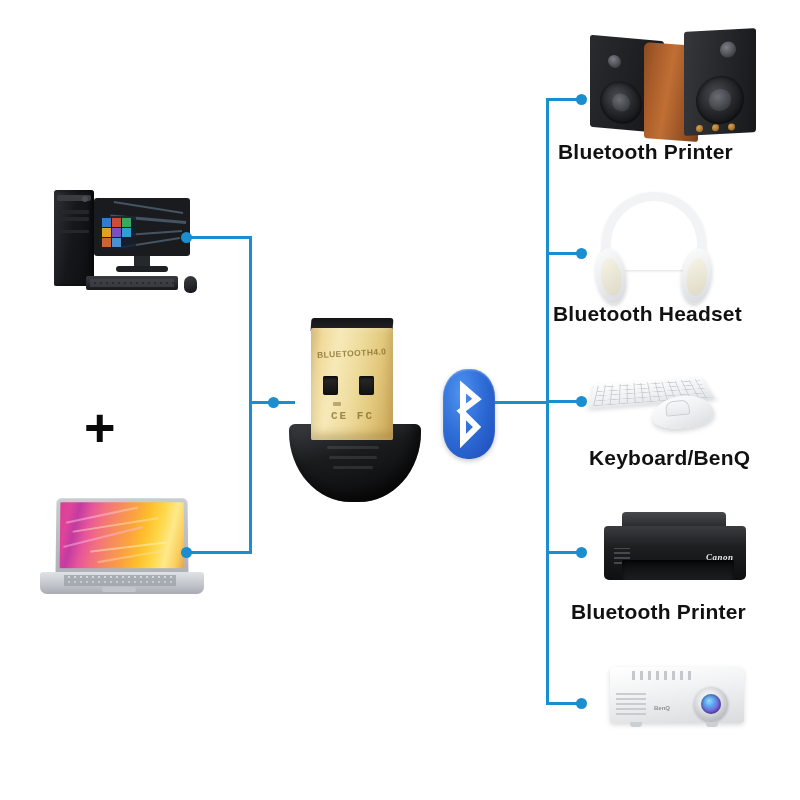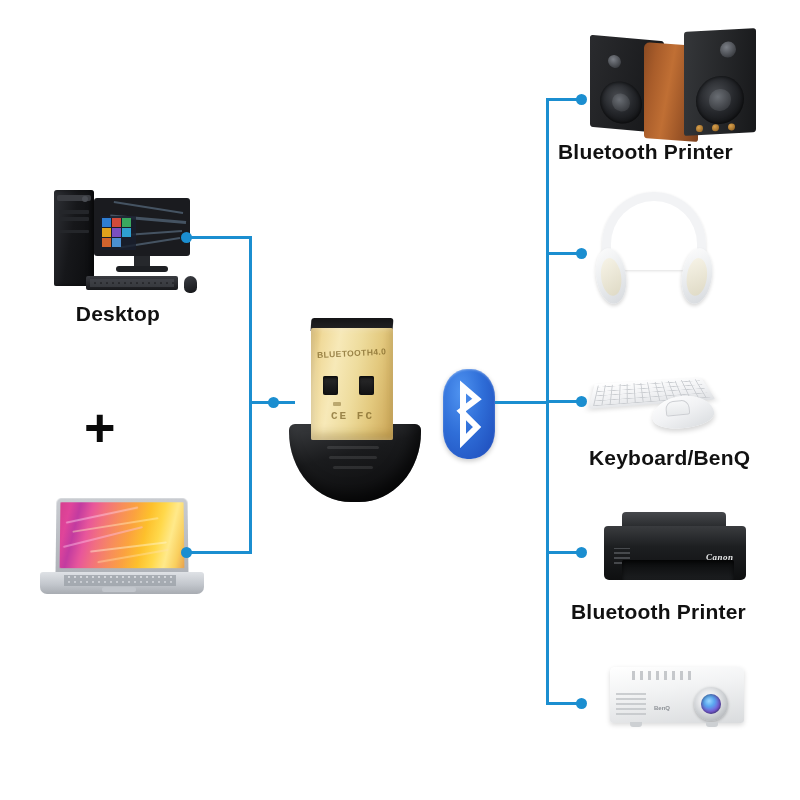--- a/index.html
+++ b/index.html
@@ -407,21 +407,20 @@
           <div class="tile" style="background:#d1632e"></div>
           <div class="tile" style="background:#4a8fd1"></div>
         </div>
       </div>
     </div>
     <div class="monitor-neck"></div>
     <div class="monitor-base"></div>
     <div class="keyboard-d"></div>
     <div class="mouse-d"></div>
   </div>
-  <div class="label left" style="left:38px;top:302px;width:160px">Desktop</div>
 
   <div class="plus" style="left:84px;top:400px">+</div>
 
   <div class="abs laptop-wrap">
     <div class="lid">
       <div class="lid-screen">
         <div class="lid-streak" style="left:4%;top:18%;width:60%;background:#ffd9f0;transform:rotate(-12deg)"></div>
         <div class="lid-streak" style="left:10%;top:34%;width:70%;background:#fff0c0;transform:rotate(-9deg)"></div>
         <div class="lid-streak" style="left:2%;top:52%;width:66%;background:#ffc2e6;transform:rotate(-14deg)"></div>
         <div class="lid-streak" style="left:24%;top:66%;width:62%;background:#fff6d8;transform:rotate(-7deg)"></div>
@@ -497,20 +496,21 @@
 
   <div class="periph" style="left:588px;top:192px;width:132px;height:112px">
     <div class="hs-band"></div>
     <div class="hs-cup" style="left:8px;transform:rotate(-8deg)">
       <div class="hs-pad"></div>
     </div>
     <div class="hs-cup" style="left:94px;transform:rotate(8deg)">
       <div class="hs-pad"></div>
     </div>
   </div>
+  <div class="label" style="left:553px;top:302px">Bluetooth Headset</div>
 
   <div class="periph" style="left:586px;top:352px;width:140px;height:88px">
     <div class="kb">
       <div class="kb-keys"></div>
     </div>
     <div class="mouse-r">
       <div class="mouse-split"></div>
     </div>
   </div>
   <div class="label" style="left:589px;top:446px">Keyboard/BenQ</div>

